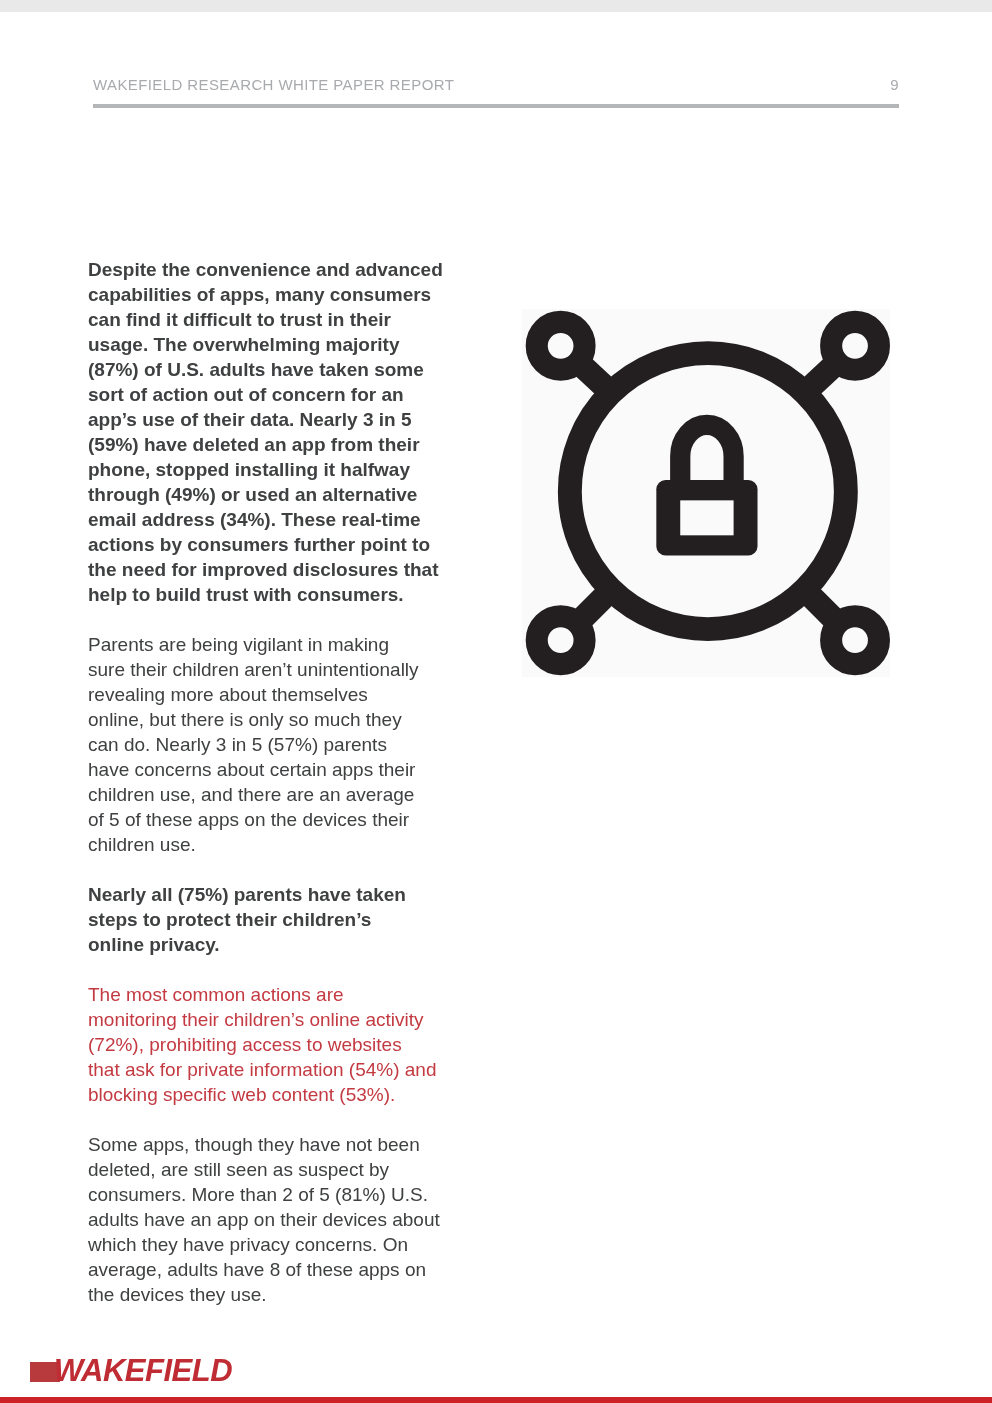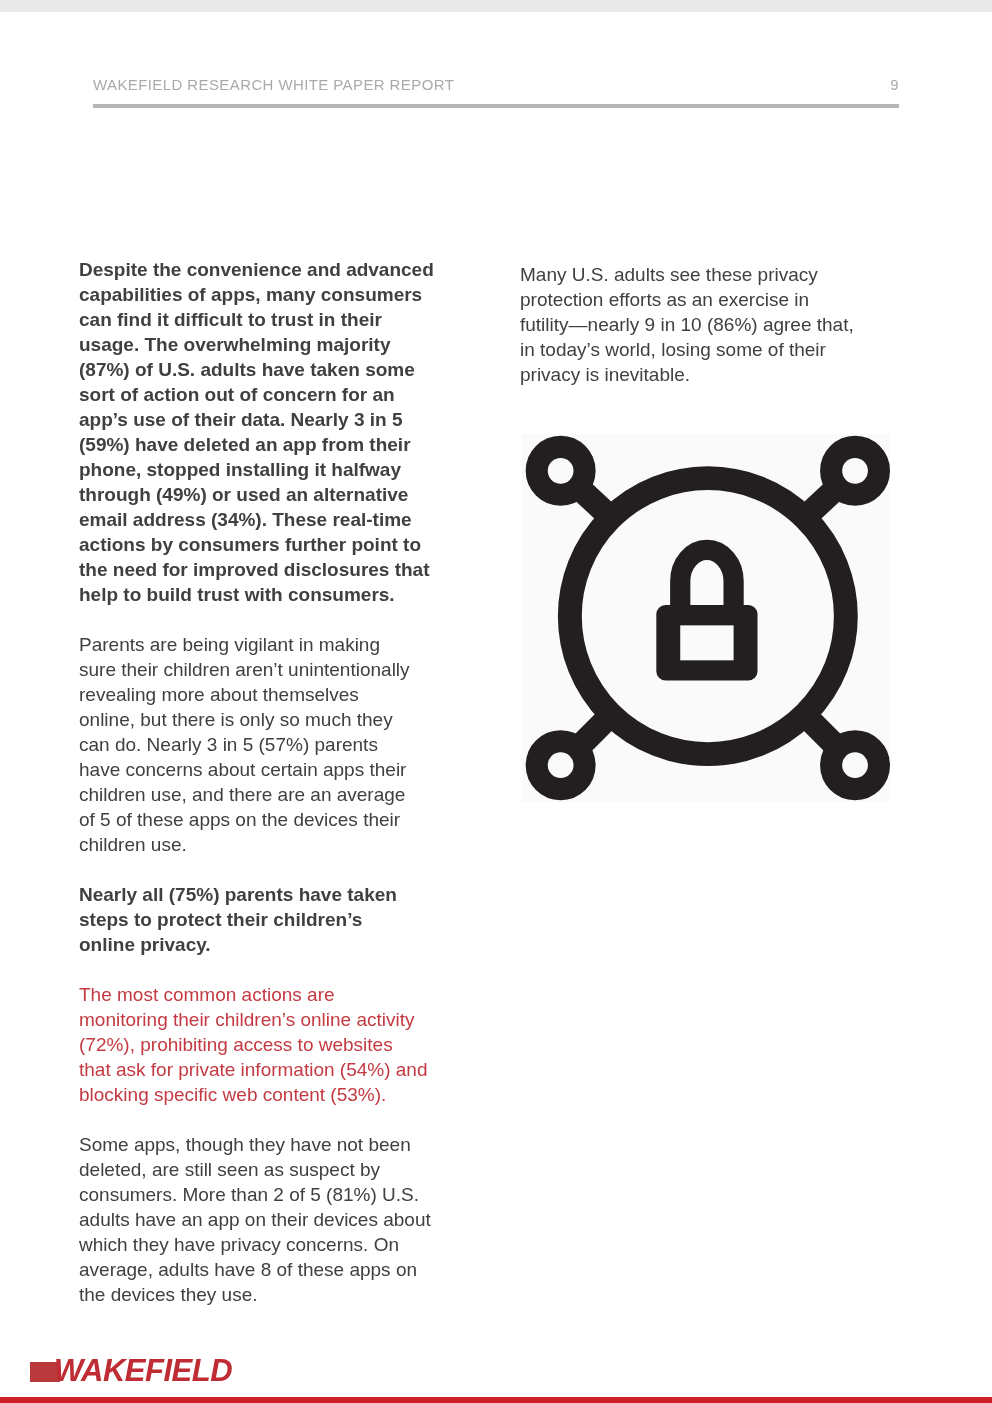--- a/index.html
+++ b/index.html
@@ -26,21 +26,21 @@
   }
 
   
   .col p {
     white-space:pre-line;
     font-size:19px;
     line-height:25px;
     color:#3f4041;
     margin:0 0 25px 0;
   }
-  .col-left  { position:absolute; left:79px;  top:245px; width:425px; }
+  .col-left  { position:absolute; left:88px;  top:245px; width:425px; }
   .col-right { position:absolute; left:520px; top:250px; width:410px; }
   p.bold { font-weight:bold; }
   p.red  { color:#c43a42; }
 
   
   .icon-panel {
     margin-top:47px;
     margin-left:2px;
     width:368px; height:368px;
     background:#fafafa;
@@ -112,25 +112,20 @@
     <p>Some apps, though they have not been
 deleted, are still seen as suspect by
 consumers. More than 2 of 5 (81%) U.S.
 adults have an app on their devices about
 which they have privacy concerns. On
 average, adults have 8 of these apps on
 the devices they use.</p>
   </div>
 
   <div class="col col-right">
-    <p>Many U.S. adults see these privacy
-protection efforts as an exercise in
-futility—nearly 9 in 10 (86%) agree that,
-in today’s world, losing some of their
-privacy is inevitable.</p>
 
     <div class="icon-panel">
       <svg viewBox="0 0 200 200" xmlns="http://www.w3.org/2000/svg">
         <g stroke="#231f20" fill="none">
 
           <line x1="21" y1="20" x2="50" y2="47" stroke-width="13"></line>
           <line x1="181" y1="20" x2="152" y2="47" stroke-width="13"></line>
           <line x1="21" y1="180" x2="50" y2="151" stroke-width="13"></line>
           <line x1="181" y1="180" x2="152" y2="151" stroke-width="13"></line>
 

